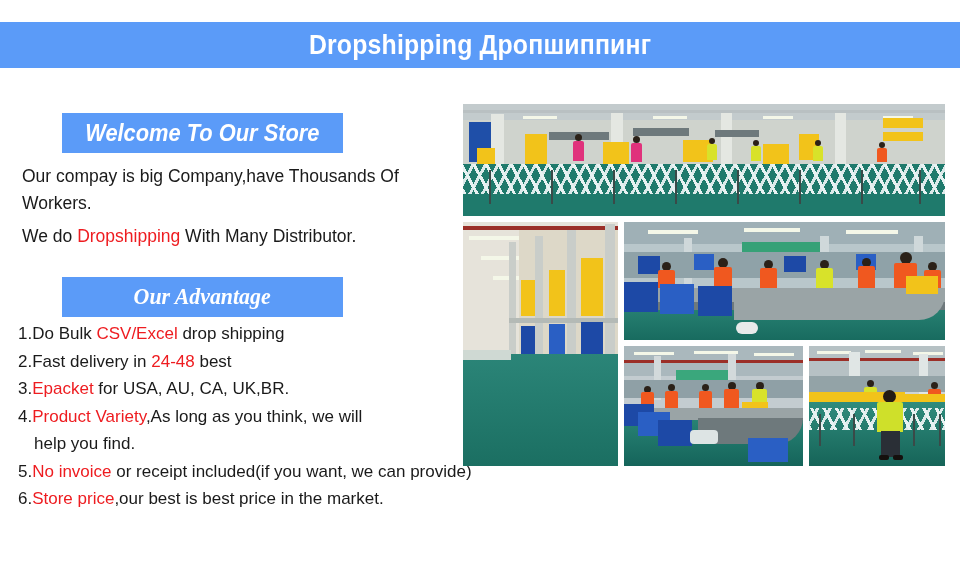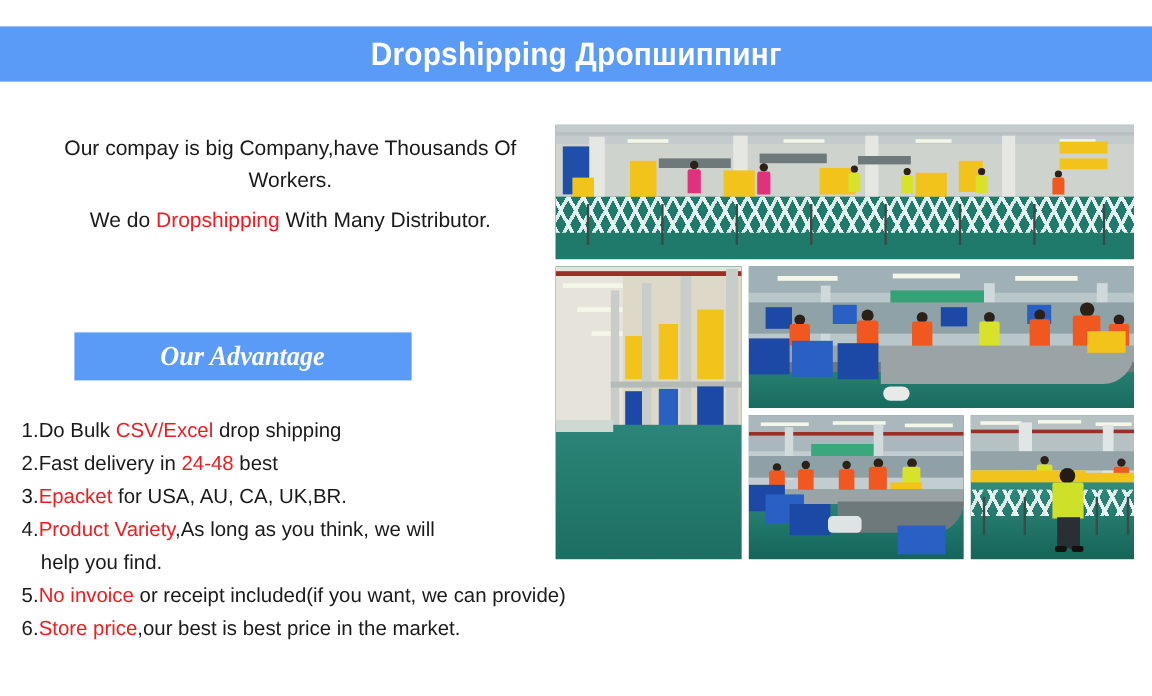--- a/index.html
+++ b/index.html
@@ -68,27 +68,26 @@
 
   .intro {
     margin: 10px 0 0 22px;
     width: 440px;
   }
   .intro p {
     margin: 0 0 6px 0;
     font-size: 17.5px;
     color: #1a1a1a;
     line-height: 1.55;
-    text-align: center;
   }
 
   .adv-wrap { position: absolute; left: 0; top: 277px; width: 462px; }
 
   .adv-list {
-    margin: 28px 0 0 18px;
+    margin: 3px 0 0 18px;
     padding: 0;
     list-style: none;
     width: 600px;
   }
   .adv-list li {
     font-size: 17px;
     color: #1a1a1a;
     line-height: 1.62;
     white-space: nowrap;
   }
@@ -148,20 +147,23 @@
 </style>
 </head>
 <body>
 
 <div class="banner">
   <div class="banner-title">Dropshipping Дропшиппинг</div>
 </div>
 
 <div class="left-col">
 
+  <div class="section-head head-welcome">
+    <span class="section-head-text">Welcome To Our Store</span>
+  </div>
 
   <div class="intro">
     <p>Our compay is big Company,have Thousands Of Workers.</p>
     <p><span>We do </span><span class="hl">Dropshipping</span><span> With Many Distributor.</span></p>
   </div>
 </div>
 
 <div class="adv-wrap">
   <div class="section-head head-advantage">
     <span class="section-head-text">Our Advantage</span>

